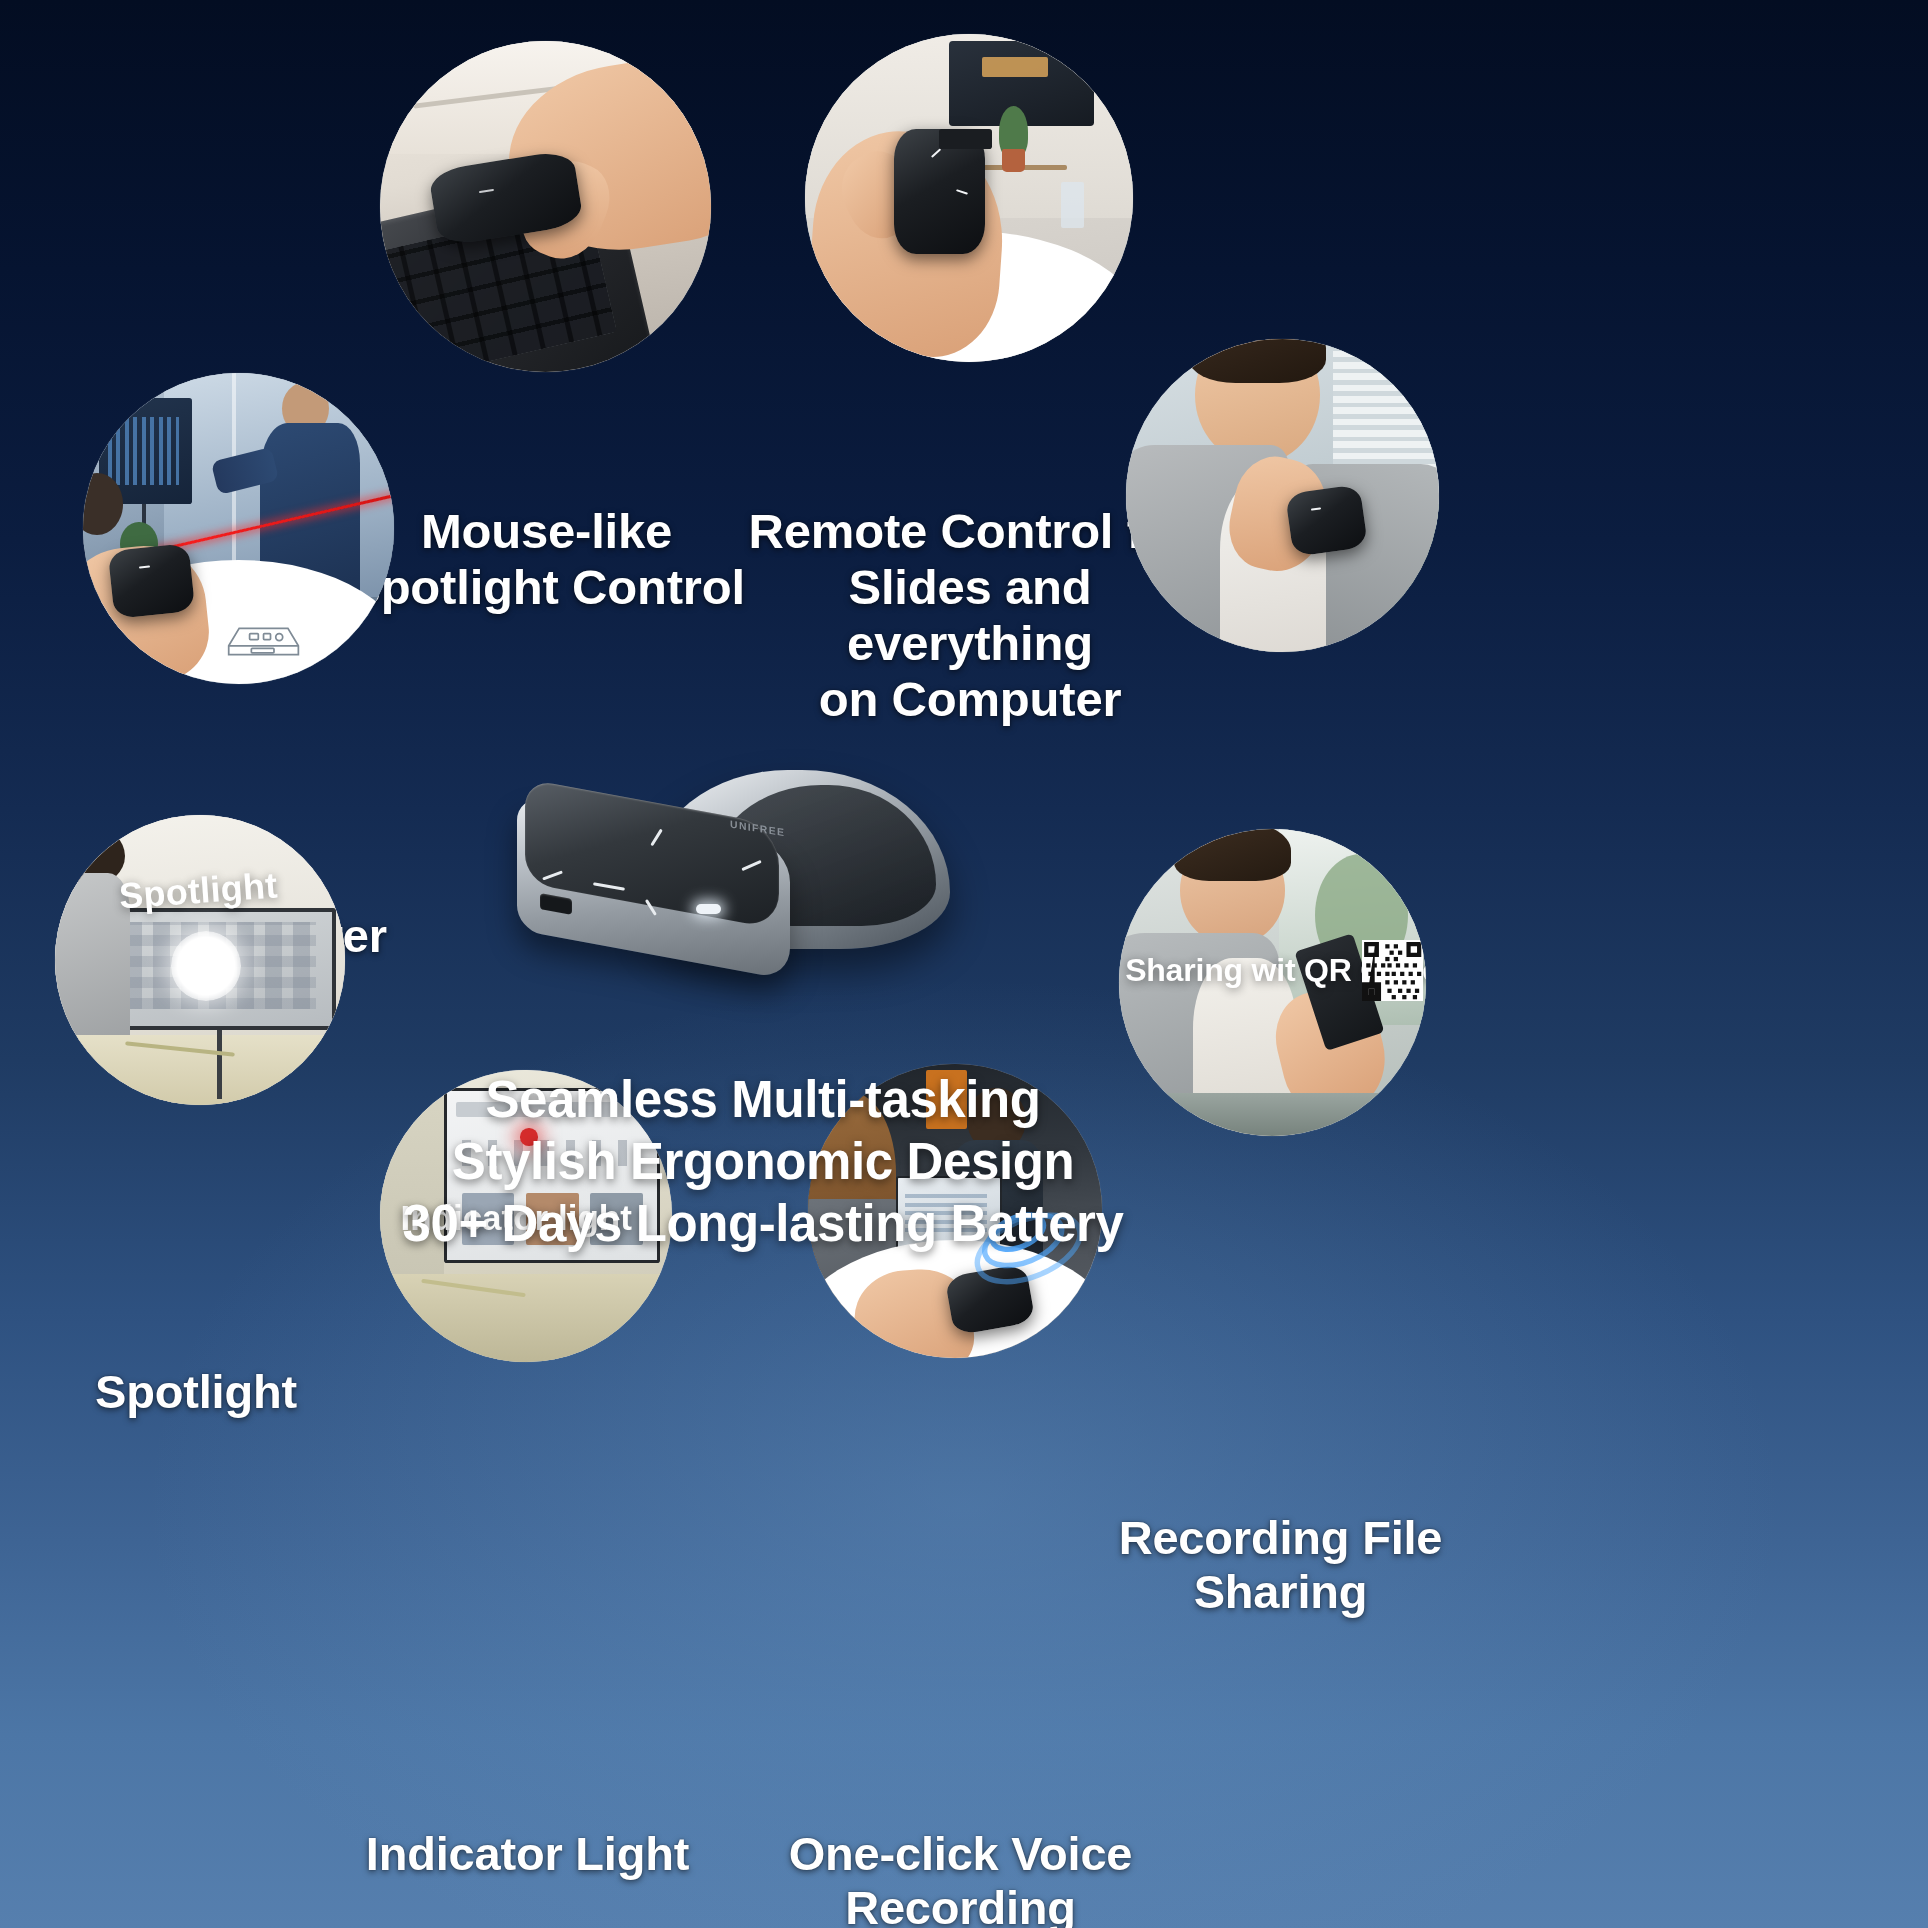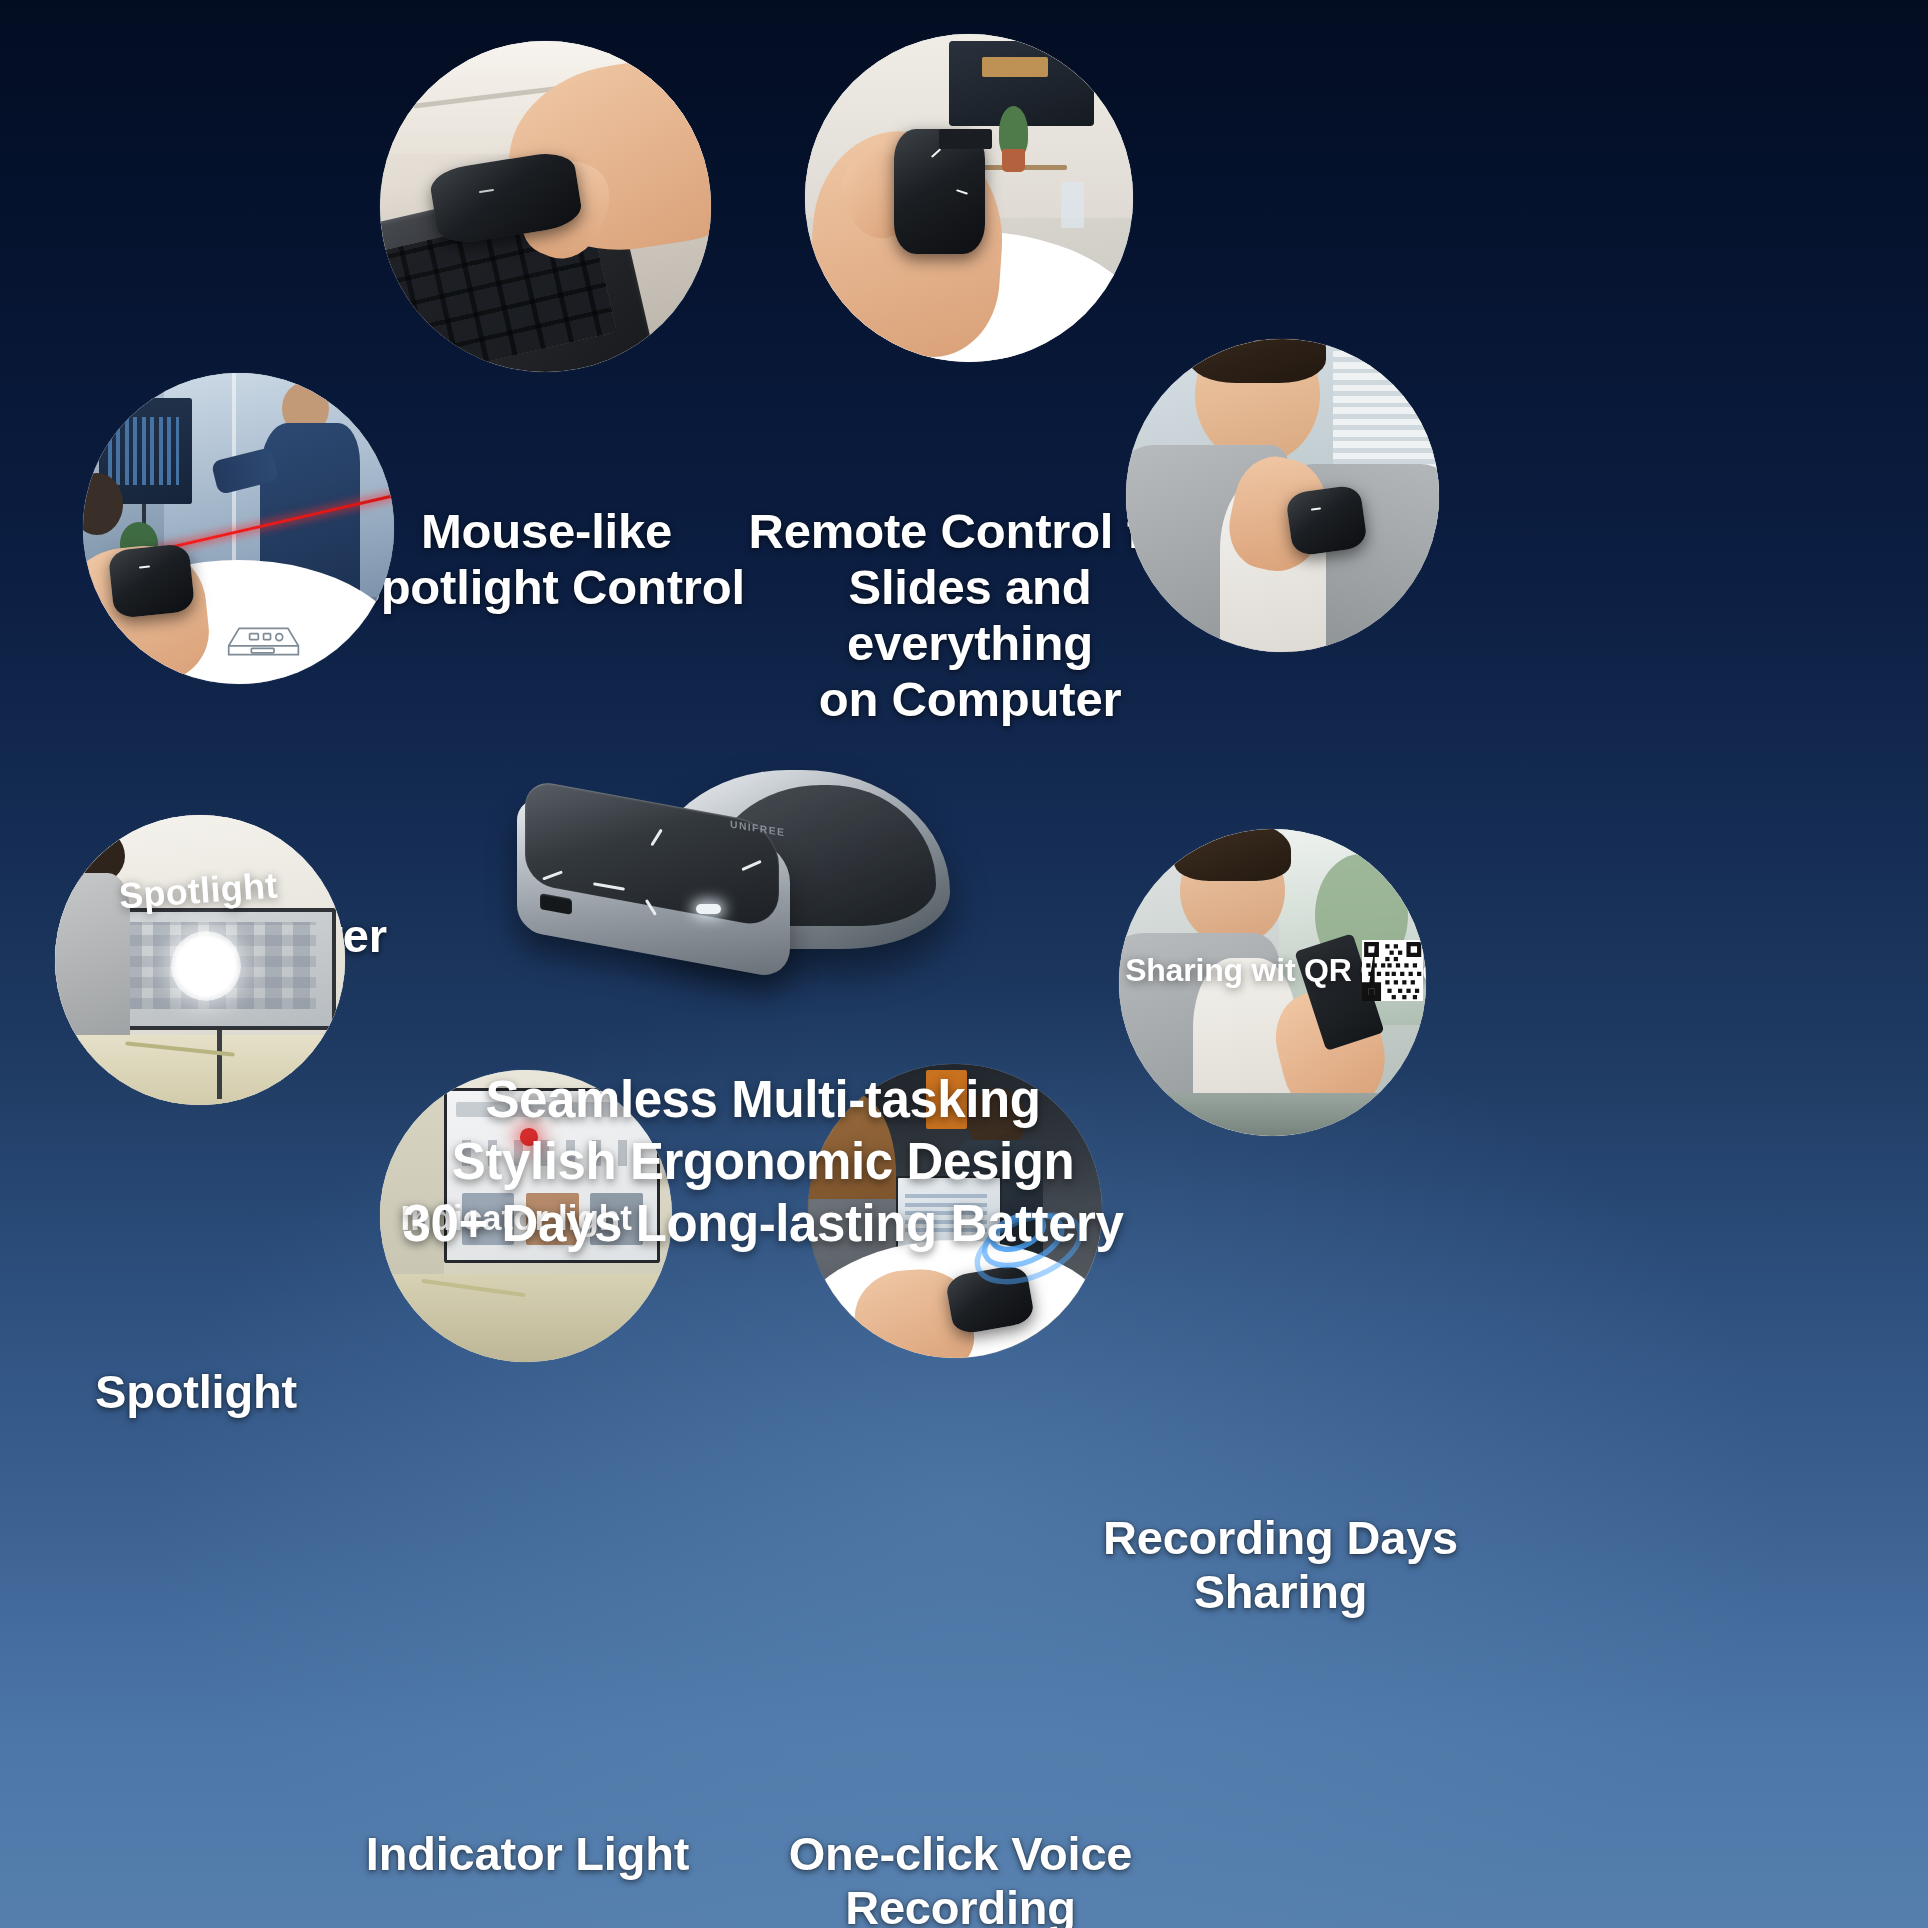--- a/index.html
+++ b/index.html
@@ -349,21 +349,21 @@
             <rect x="17" y="23" width="2" height="2"></rect>
           <rect x="21" y="23" width="2" height="2"></rect>
             <rect x="25" y="23" width="2" height="2"></rect>
           <rect x="14" y="26" width="2" height="2"></rect>
             <rect x="19" y="26" width="2" height="2"></rect>
           <rect x="24" y="26" width="2" height="2"></rect>
         </g>
       </svg>
     </div>
   </div>
-  <div class="caption" style="left:1045px; top:1511px; width:471px; font-size:47px;">Recording Days
+  <div class="caption" style="left:1045px; top:1511px; width:471px; font-size:47px;">Recording File
 Sharing</div>
 
   <div class="tile" style="left:380px; top:1070px; width:292px; height:292px;">
     <div class="scene" style="background:linear-gradient(170deg,#eceade 0%,#dedac9 40%,#c9c5b2 100%);">
       <div class="bar" style="left:0; top:0; width:22%; height:100%; background:linear-gradient(180deg,#d9d6c4,#c2bfad);"></div>
       <div class="bar" style="left:22%; top:6%; width:74%; height:60%;
                   background:linear-gradient(170deg,#f3f4f5,#dfe2e4); border:3.8px solid #25282c; border-radius:2.8px;"></div>
       <div class="bar" style="left:26%; top:11%; width:58%; height:5%; background:#c7ccd1; border-radius:1.9px;"></div>
       <div class="bar" style="left:28%; top:24%; width:62%; height:9%;
                   background:repeating-linear-gradient(90deg,rgba(110,120,133,0.4) 0 9.4px,transparent 9.4px 26px);"></div>

